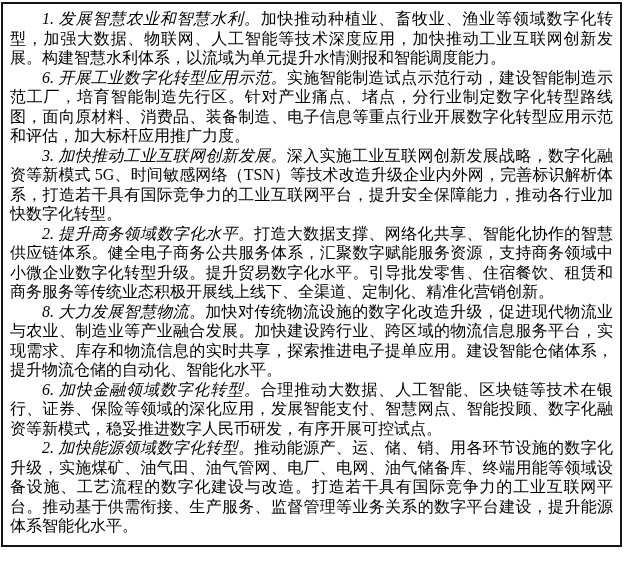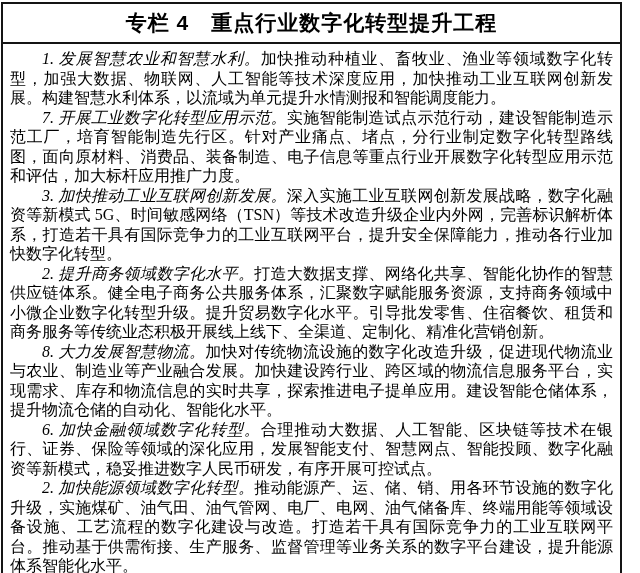--- a/index.html
+++ b/index.html
@@ -47,23 +47,22 @@
   }
   
   .item-lead {
     font-style: italic;
   }
 </style>
 </head>
 <body>
 
 <div class="panel">
-  <div class="panel-title">专栏 4　重点行业数字化转型提升工程</div>
   <div class="panel-body">
     <p><span class="item-lead">1. 发展智慧农业和智慧水利。</span><span class="item-body">加快推动种植业、畜牧业、渔业等领域数字化转型，加强大数据、物联网、人工智能等技术深度应用，加快推动工业互联网创新发展。构建智慧水利体系，以流域为单元提升水情测报和智能调度能力。</span></p>
-    <p><span class="item-lead">7. 开展工业数字化转型应用示范。</span><span class="item-body">实施智能制造试点示范行动，建设智能制造示范工厂，培育智能制造先行区。针对产业痛点、堵点，分行业制定数字化转型路线图，面向原材料、消费品、装备制造、电子信息等重点行业开展数字化转型应用示范和评估，加大标杆应用推广力度。</span></p>
+    <p><span class="item-lead">6. 开展工业数字化转型应用示范。</span><span class="item-body">实施智能制造试点示范行动，建设智能制造示范工厂，培育智能制造先行区。针对产业痛点、堵点，分行业制定数字化转型路线图，面向原材料、消费品、装备制造、电子信息等重点行业开展数字化转型应用示范和评估，加大标杆应用推广力度。</span></p>
     <p><span class="item-lead">3. 加快推动工业互联网创新发展。</span><span class="item-body">深入实施工业互联网创新发展战略，数字化融资等新模式 5G、时间敏感网络（TSN）等技术改造升级企业内外网，完善标识解析体系，打造若干具有国际竞争力的工业互联网平台，提升安全保障能力，推动各行业加快数字化转型。</span></p>
     <p><span class="item-lead">2. 提升商务领域数字化水平。</span><span class="item-body">打造大数据支撑、网络化共享、智能化协作的智慧供应链体系。健全电子商务公共服务体系，汇聚数字赋能服务资源，支持商务领域中小微企业数字化转型升级。提升贸易数字化水平。引导批发零售、住宿餐饮、租赁和商务服务等传统业态积极开展线上线下、全渠道、定制化、精准化营销创新。</span></p>
     <p><span class="item-lead">8. 大力发展智慧物流。</span><span class="item-body">加快对传统物流设施的数字化改造升级，促进现代物流业与农业、制造业等产业融合发展。加快建设跨行业、跨区域的物流信息服务平台，实现需求、库存和物流信息的实时共享，探索推进电子提单应用。建设智能仓储体系，提升物流仓储的自动化、智能化水平。</span></p>
     <p><span class="item-lead">6. 加快金融领域数字化转型。</span><span class="item-body">合理推动大数据、人工智能、区块链等技术在银行、证券、保险等领域的深化应用，发展智能支付、智慧网点、智能投顾、数字化融资等新模式，稳妥推进数字人民币研发，有序开展可控试点。</span></p>
     <p><span class="item-lead">2. 加快能源领域数字化转型。</span><span class="item-body">推动能源产、运、储、销、用各环节设施的数字化升级，实施煤矿、油气田、油气管网、电厂、电网、油气储备库、终端用能等领域设备设施、工艺流程的数字化建设与改造。打造若干具有国际竞争力的工业互联网平台。推动基于供需衔接、生产服务、监督管理等业务关系的数字平台建设，提升能源体系智能化水平。</span></p>
   </div>
 </div>
 
 </body></html>

